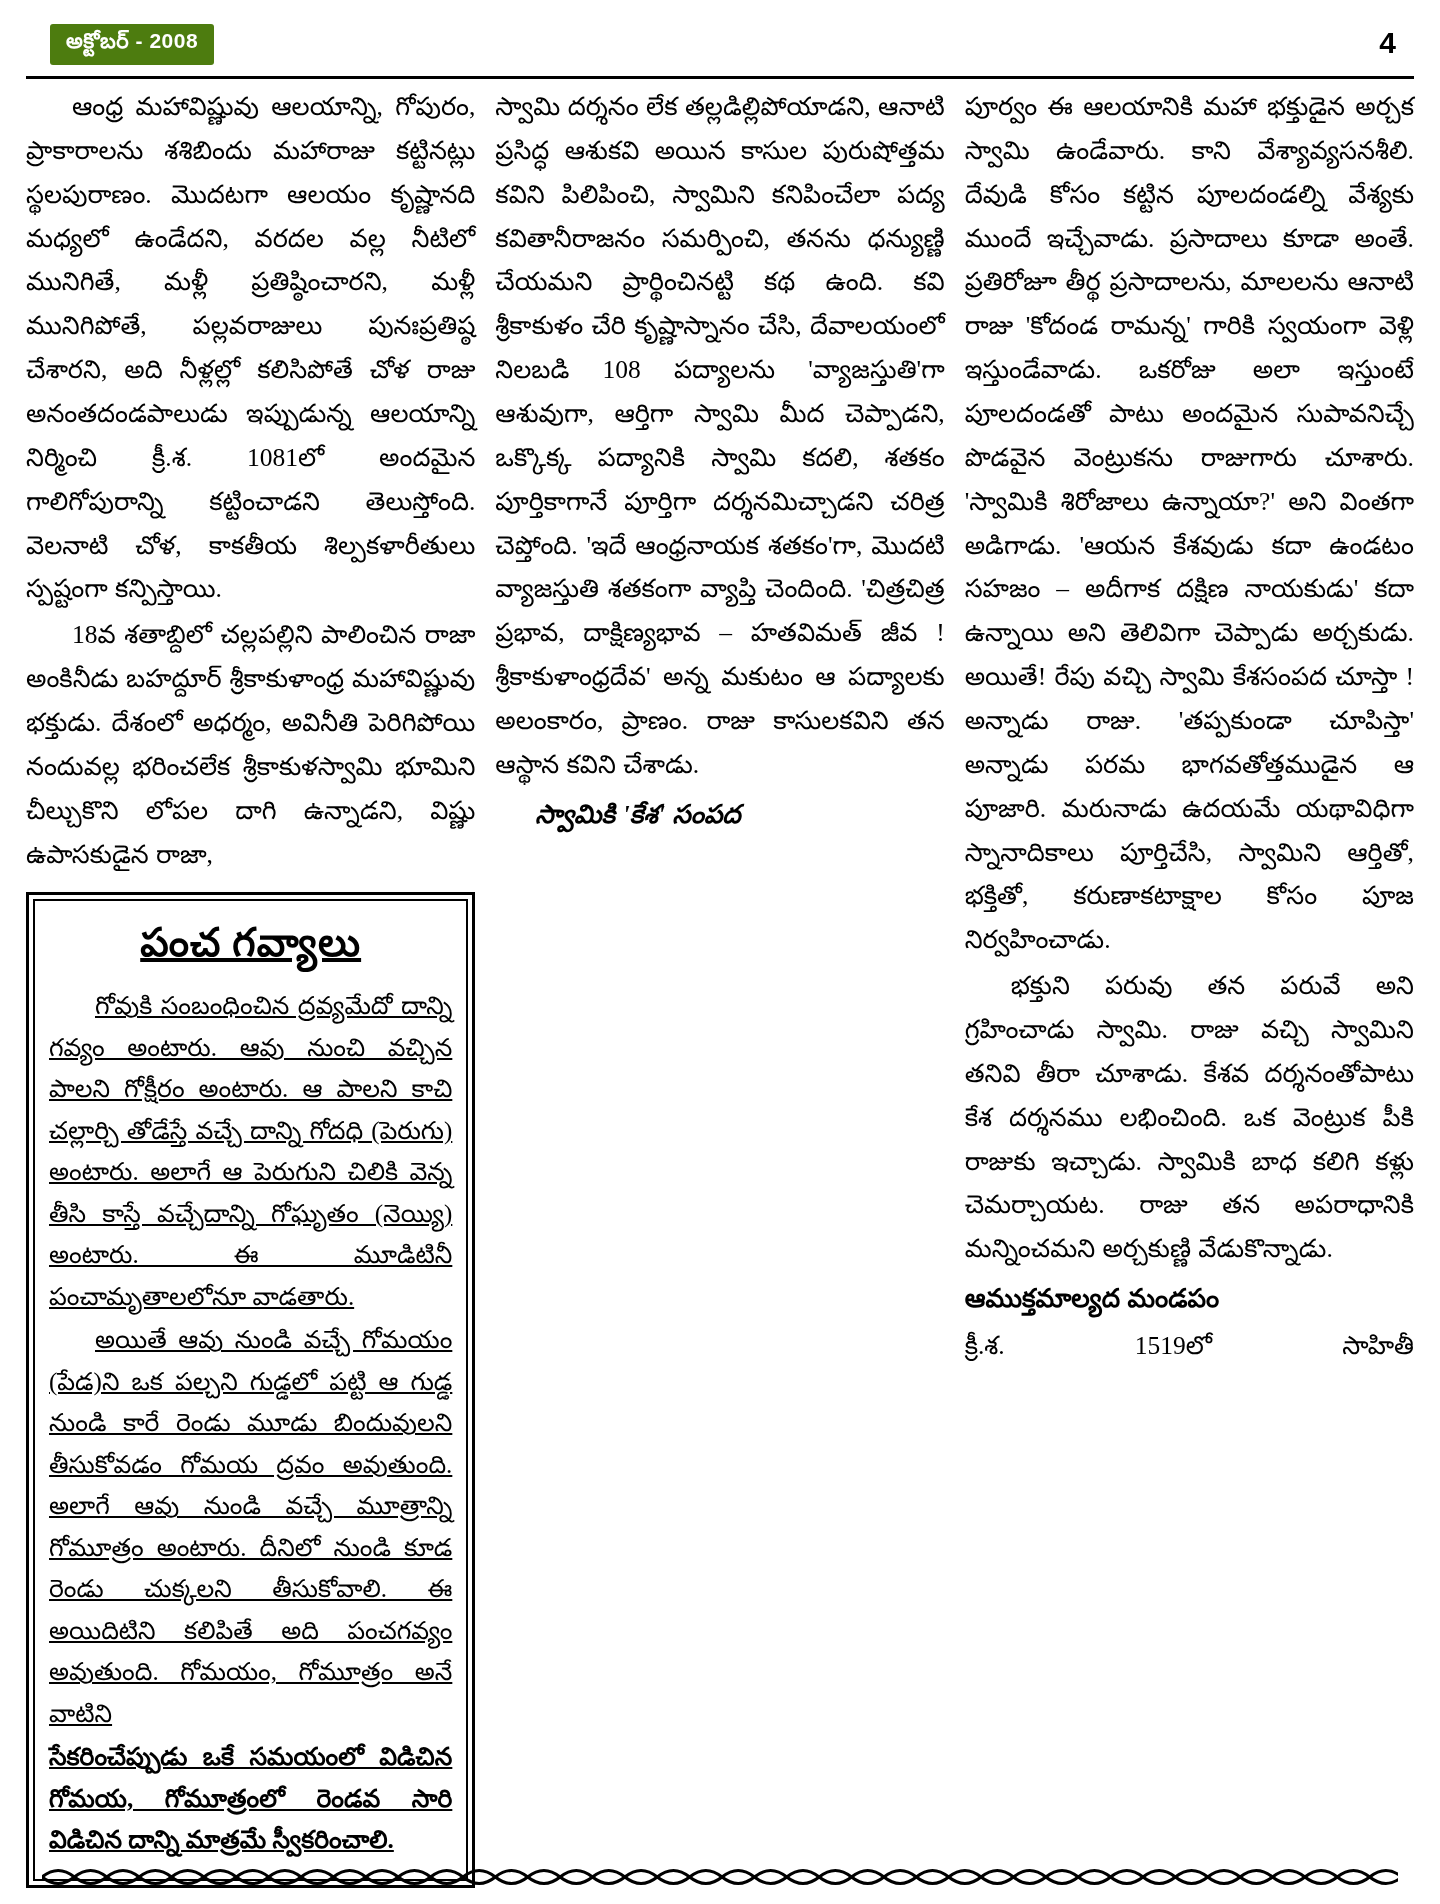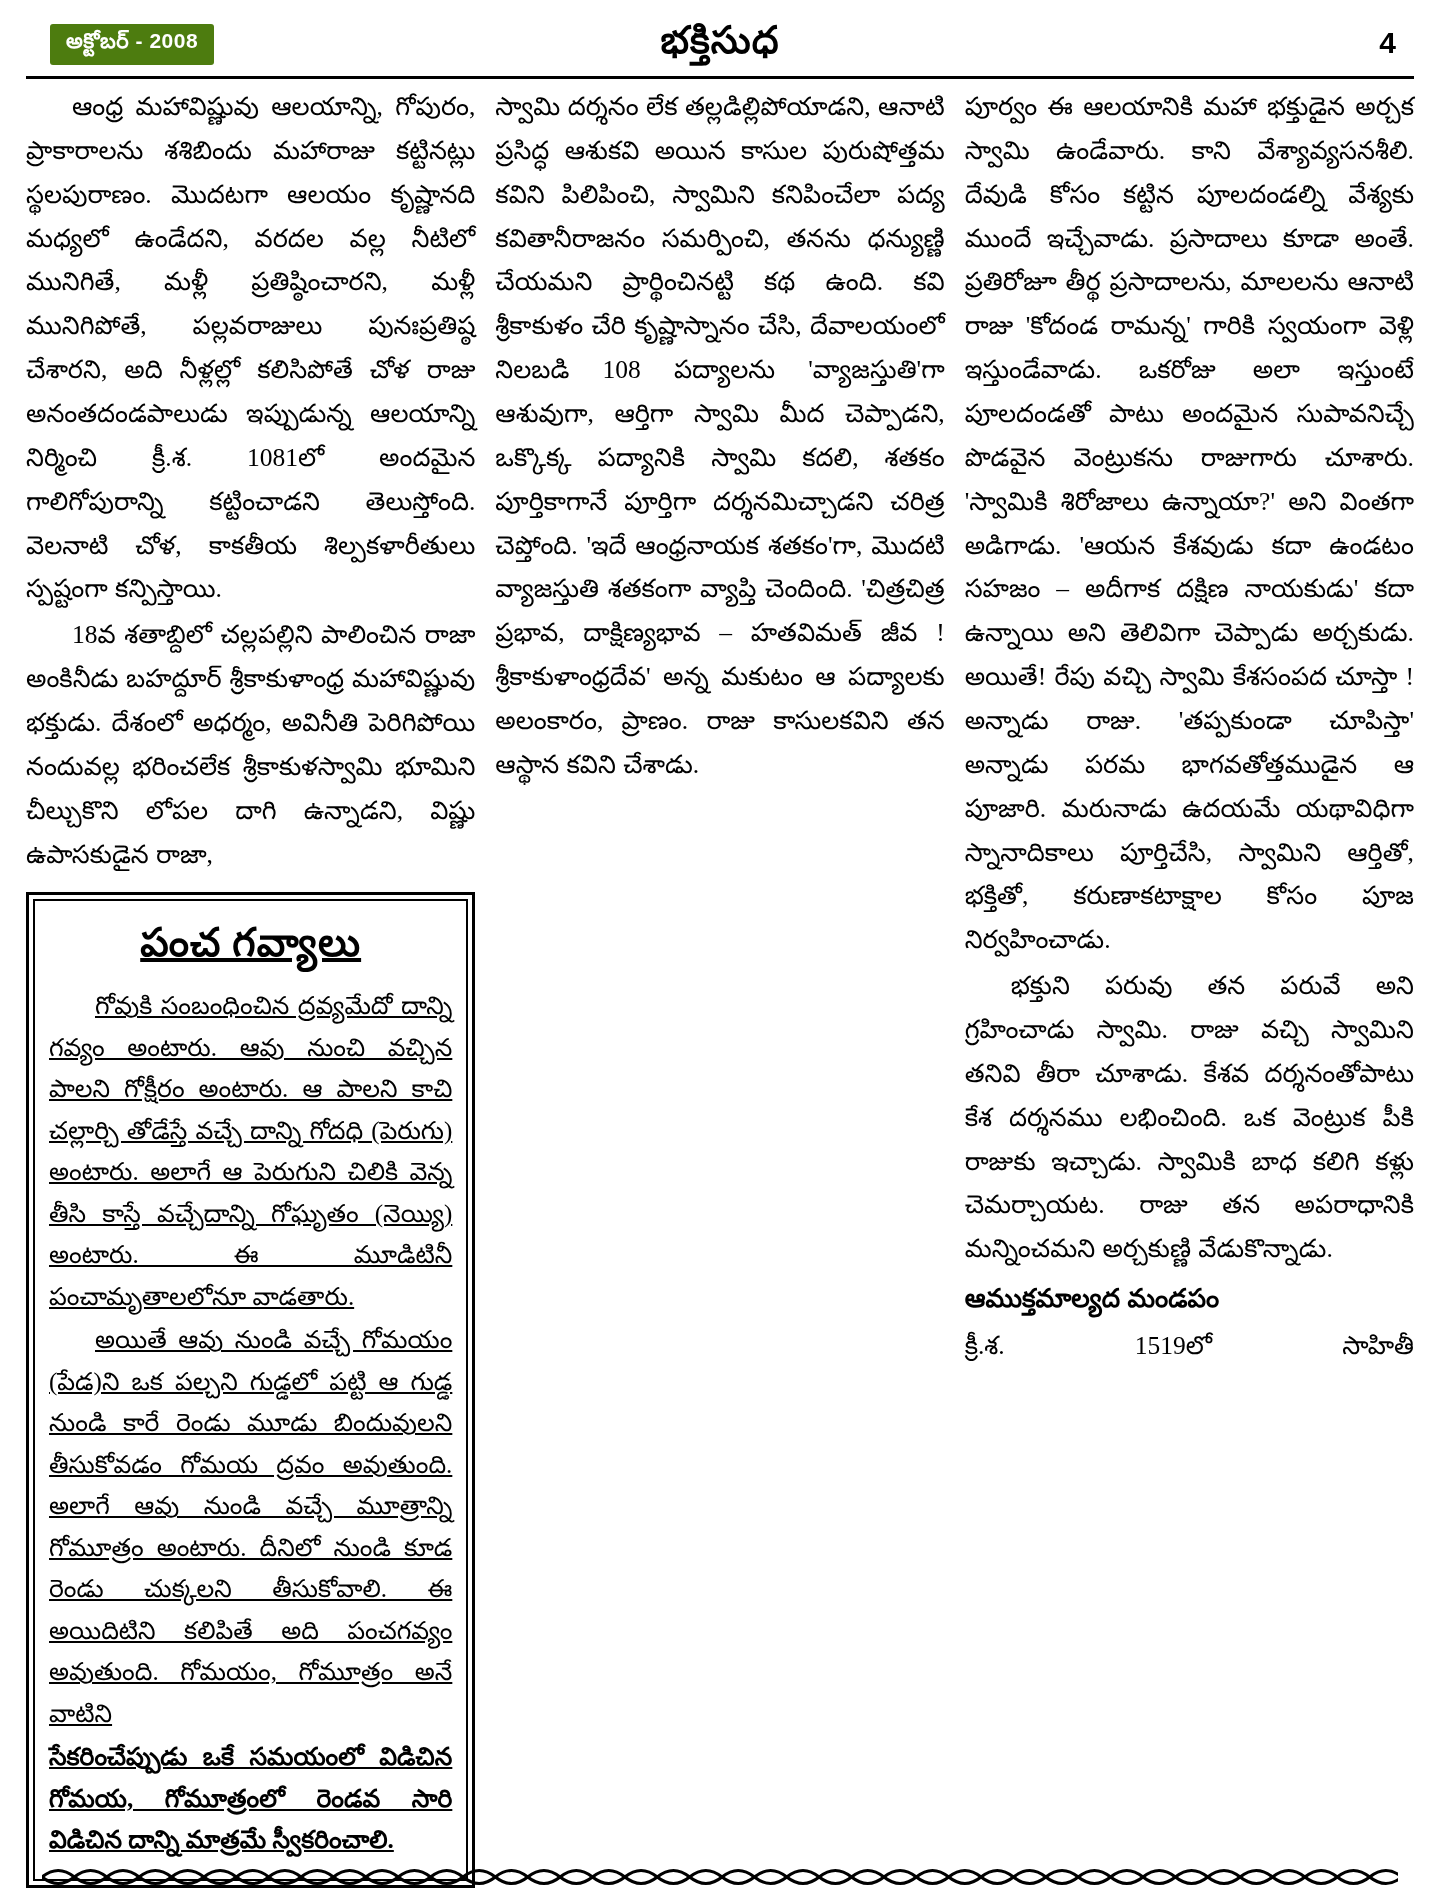--- a/index.html
+++ b/index.html
@@ -145,21 +145,20 @@
   }
   .footer-rule svg { display: block; width: 100%; height: 26px; }
 </style>
 </head>
 <body>
 
 <div class="page">
 
   <div class="masthead">
     <div class="issue-badge">అక్టోబర్ - 2008</div>
-    <div class="magazine-title">భక్తిసుధ</div>
     <div class="page-number">4</div>
   </div>
 
   <div class="columns">
 
     <div class="col">
       <div class="col-inner">
         <p class="para">ఆంధ్ర మహావిష్ణువు ఆలయాన్ని, గోపురం, ప్రాకారాలను శశిబిందు మహారాజు కట్టినట్లు స్థలపురాణం. మొదటగా ఆలయం కృష్ణానది మధ్యలో ఉండేదని, వరదల వల్ల నీటిలో మునిగితే, మళ్లీ ప్రతిష్ఠించారని, మళ్లీ మునిగిపోతే, పల్లవరాజులు పునఃప్రతిష్ఠ చేశారని, అది నీళ్లల్లో కలిసిపోతే చోళ రాజు అనంతదండపాలుడు ఇప్పుడున్న ఆలయాన్ని నిర్మించి క్రీ.శ. 1081లో అందమైన గాలిగోపురాన్ని కట్టించాడని తెలుస్తోంది. వెలనాటి చోళ, కాకతీయ శిల్పకళారీతులు స్పష్టంగా కన్పిస్తాయి.</p>
         <p class="para">18వ శతాబ్దిలో చల్లపల్లిని పాలించిన రాజా అంకినీడు బహద్దూర్ శ్రీకాకుళాంధ్ర మహావిష్ణువు భక్తుడు. దేశంలో అధర్మం, అవినీతి పెరిగిపోయి నందువల్ల భరించలేక శ్రీకాకుళస్వామి భూమిని చీల్చుకొని లోపల దాగి ఉన్నాడని, విష్ణు ఉపాసకుడైన రాజా,</p>
       </div>
@@ -170,20 +169,21 @@
           <p class="para">గోవుకి సంబంధించిన ద్రవ్యమేదో దాన్ని గవ్యం అంటారు. ఆవు నుంచి వచ్చిన పాలని గోక్షీరం అంటారు. ఆ పాలని కాచి చల్లార్చి తోడేస్తే వచ్చే దాన్ని గోదధి (పెరుగు) అంటారు. అలాగే ఆ పెరుగుని చిలికి వెన్న తీసి కాస్తే వచ్చేదాన్ని గోఘృతం (నెయ్యి) అంటారు. ఈ మూడిటినీ పంచామృతాలలోనూ వాడతారు.</p>
           <p class="para">అయితే ఆవు నుండి వచ్చే గోమయం (పేడ)ని ఒక పల్చని గుడ్డలో పట్టి ఆ గుడ్డ నుండి కారే రెండు మూడు బిందువులని తీసుకోవడం గోమయ ద్రవం అవుతుంది. అలాగే ఆవు నుండి వచ్చే మూత్రాన్ని గోమూత్రం అంటారు. దీనిలో నుండి కూడ రెండు చుక్కలని తీసుకోవాలి. ఈ అయిదిటిని కలిపితే అది పంచగవ్యం అవుతుంది. గోమయం, గోమూత్రం అనే వాటిని</p>
           <p class="para bold-tail noindent">సేకరించేప్పుడు ఒకే సమయంలో విడిచిన గోమయ, గోమూత్రంలో రెండవ సారి విడిచిన దాన్ని మాత్రమే స్వీకరించాలి.</p>
         </div>
       </div>
     </div>
 
     <div class="col">
       <div class="col-inner">
         <p class="para noindent">స్వామి దర్శనం లేక తల్లడిల్లిపోయాడని, ఆనాటి ప్రసిద్ధ ఆశుకవి అయిన కాసుల పురుషోత్తమ కవిని పిలిపించి, స్వామిని కనిపించేలా పద్య కవితానీరాజనం సమర్పించి, తనను ధన్యుణ్ణి చేయమని ప్రార్థించినట్టి కథ ఉంది. కవి శ్రీకాకుళం చేరి కృష్ణాస్నానం చేసి, దేవాలయంలో నిలబడి 108 పద్యాలను 'వ్యాజస్తుతి'గా ఆశువుగా, ఆర్తిగా స్వామి మీద చెప్పాడని, ఒక్కొక్క పద్యానికి స్వామి కదలి, శతకం పూర్తికాగానే పూర్తిగా దర్శనమిచ్చాడని చరిత్ర చెప్తోంది. 'ఇదే ఆంధ్రనాయక శతకం'గా, మొదటి వ్యాజస్తుతి శతకంగా వ్యాప్తి చెందింది. 'చిత్రచిత్ర ప్రభావ, దాక్షిణ్యభావ – హతవిమత్ జీవ ! శ్రీకాకుళాంధ్రదేవ' అన్న మకుటం ఆ పద్యాలకు అలంకారం, ప్రాణం. రాజు కాసులకవిని తన ఆస్థాన కవిని చేశాడు.</p>
+        <div class="byline">స్వామికి 'కేశ' సంపద</div>
       </div>
     </div>
 
     <div class="col">
       <div class="col-inner">
         <p class="para noindent">పూర్వం ఈ ఆలయానికి మహా భక్తుడైన అర్చక స్వామి ఉండేవారు. కాని వేశ్యావ్యసనశీలి. దేవుడి కోసం కట్టిన పూలదండల్ని వేశ్యకు ముందే ఇచ్చేవాడు. ప్రసాదాలు కూడా అంతే. ప్రతిరోజూ తీర్థ ప్రసాదాలను, మాలలను ఆనాటి రాజు 'కోదండ రామన్న' గారికి స్వయంగా వెళ్లి ఇస్తుండేవాడు. ఒకరోజు అలా ఇస్తుంటే పూలదండతో పాటు అందమైన సుపావనిచ్చే పొడవైన వెంట్రుకను రాజుగారు చూశారు. 'స్వామికి శిరోజాలు ఉన్నాయా?' అని వింతగా అడిగాడు. 'ఆయన కేశవుడు కదా ఉండటం సహజం – అదీగాక దక్షిణ నాయకుడు' కదా ఉన్నాయి అని తెలివిగా చెప్పాడు అర్చకుడు. అయితే! రేపు వచ్చి స్వామి కేశసంపద చూస్తా ! అన్నాడు రాజు. 'తప్పకుండా చూపిస్తా' అన్నాడు పరమ భాగవతోత్తముడైన ఆ పూజారి. మరునాడు ఉదయమే యథావిధిగా స్నానాదికాలు పూర్తిచేసి, స్వామిని ఆర్తితో, భక్తితో, కరుణాకటాక్షాల కోసం పూజ నిర్వహించాడు.</p>
         <p class="para">భక్తుని పరువు తన పరువే అని గ్రహించాడు స్వామి. రాజు వచ్చి స్వామిని తనివి తీరా చూశాడు. కేశవ దర్శనంతోపాటు కేశ దర్శనము లభించింది. ఒక వెంట్రుక పీకి రాజుకు ఇచ్చాడు. స్వామికి బాధ కలిగి కళ్లు చెమర్చాయట. రాజు తన అపరాధానికి మన్నించమని అర్చకుణ్ణి వేడుకొన్నాడు.</p>
         <div class="subhead">ఆముక్తమాల్యద మండపం</div>
         <div class="tail-line">
           <span>క్రీ.శ.</span>

